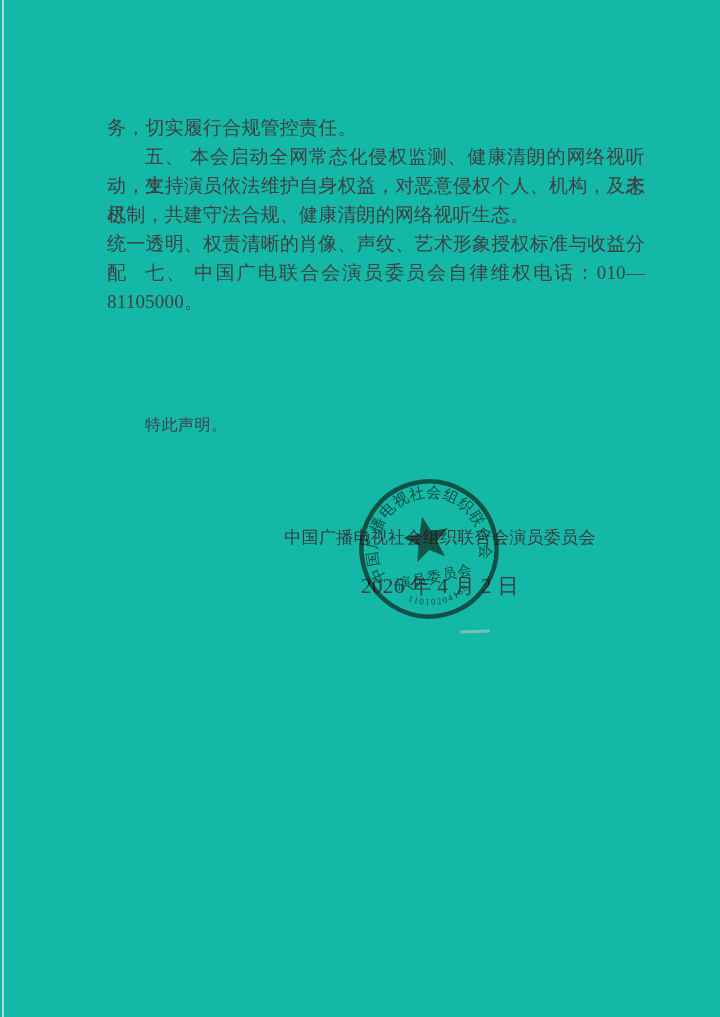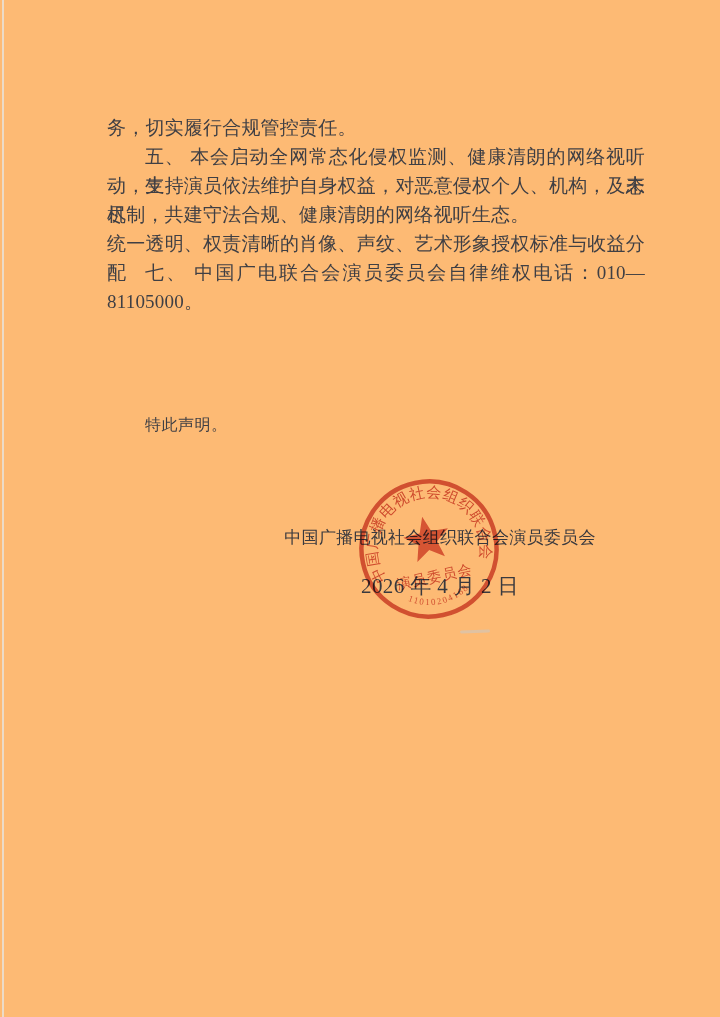--- a/index.html
+++ b/index.html
@@ -1,20 +1,20 @@
 <!DOCTYPE html>
 <html><head>
 <meta charset="utf-8">
 <title>Document</title>
 <style>
   html,body{margin:0;padding:0;background:#ffffff;}
   .page{
     position:relative;
     width:720px;height:1017px;
-    background:#fdba74;
+    background:#14b8a6;
     overflow:hidden;
     font-family:"Liberation Serif","DejaVu Serif",serif;
     color:#3f3f44;
   }
   .edge-line{
     position:absolute;left:2px;top:0;bottom:0;width:2px;
     background:#e6e6e3;opacity:.75;
   }
   .body-text{
     position:absolute;top:113px;left:107px;width:538px;

